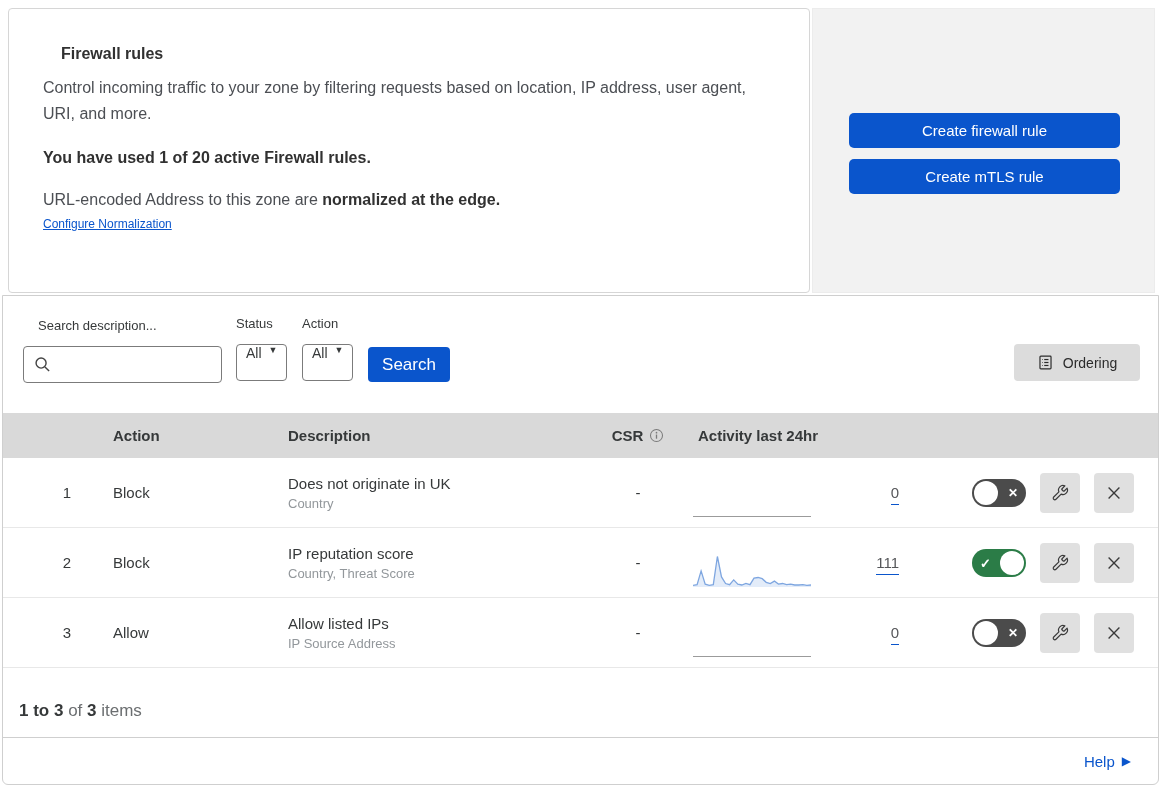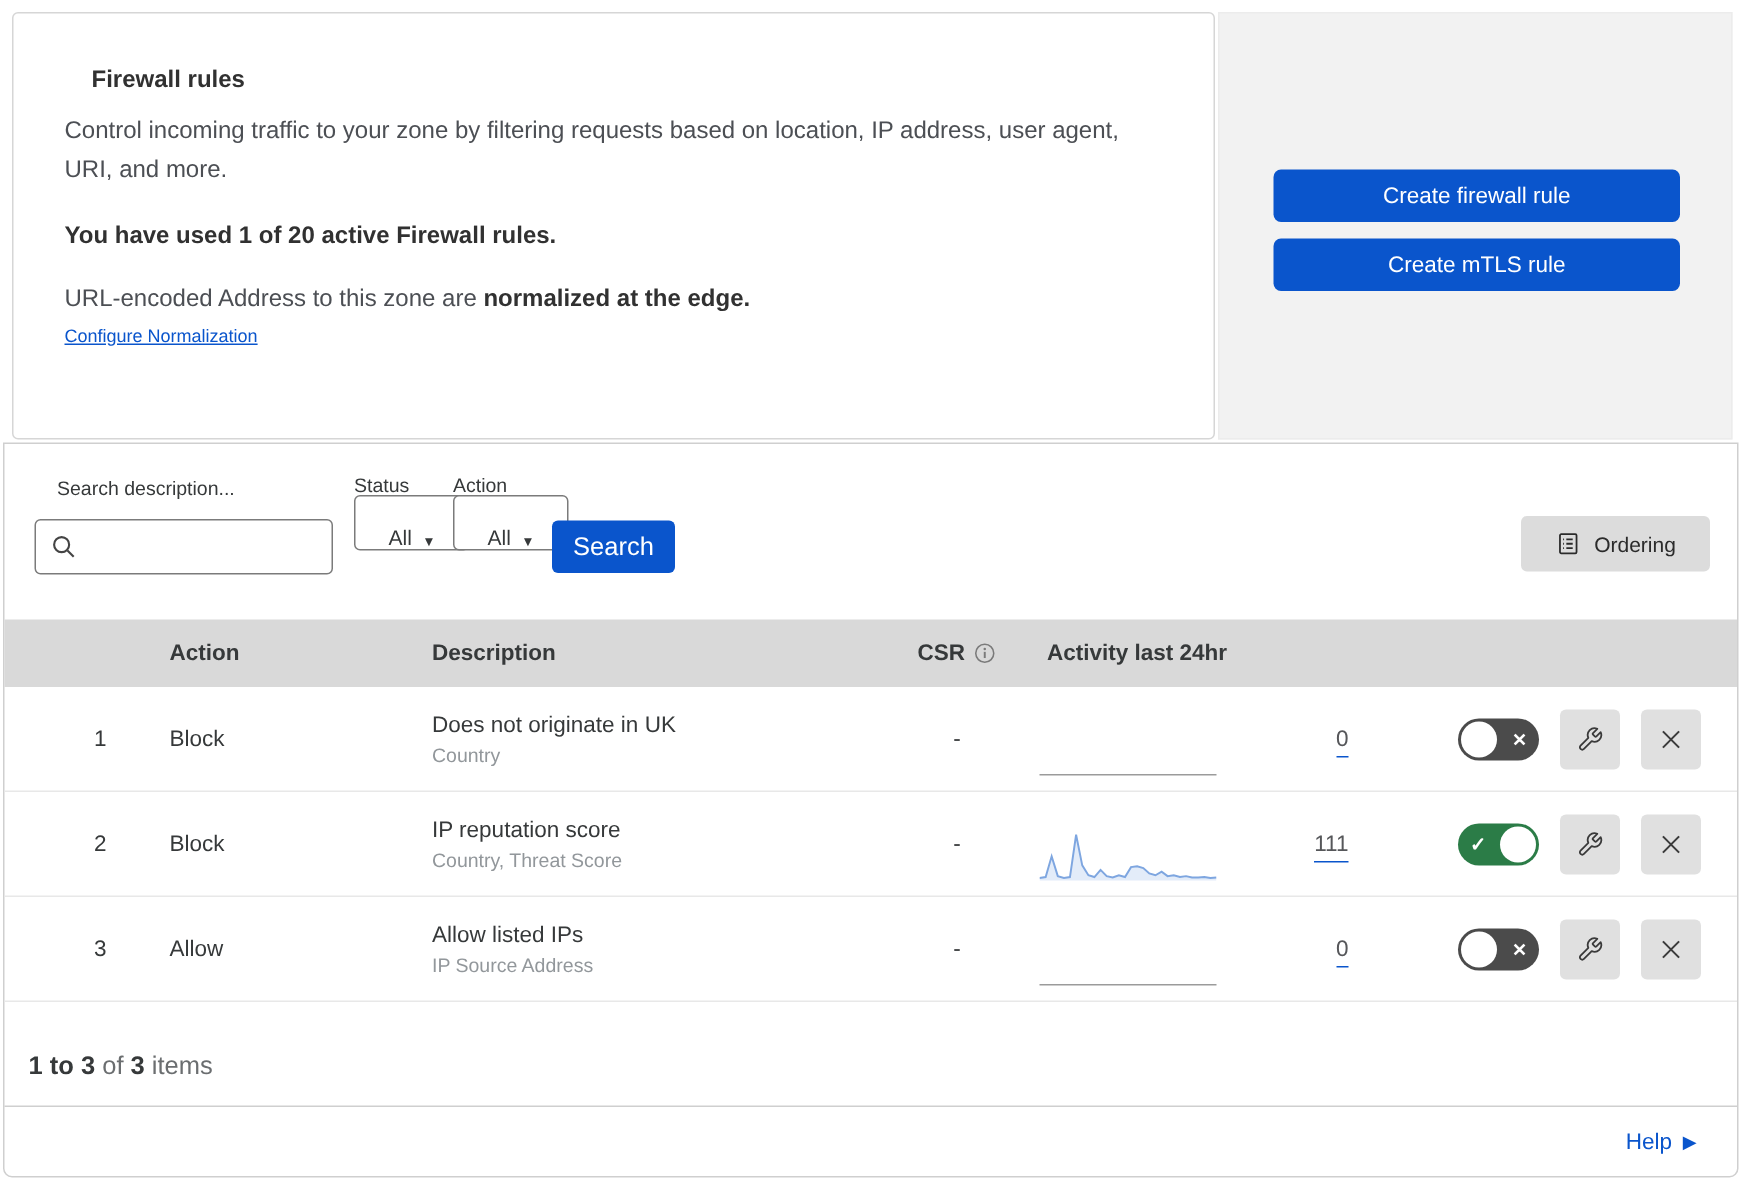--- a/index.html
+++ b/index.html
@@ -50,22 +50,22 @@
   .lbl-search{left:5px;top:22px;margin-left:30px;}
   .lbl-status{left:233px;top:20px;}
   .lbl-action{left:299px;top:20px;}
   .search-box{position:absolute;left:20px;top:50px;width:199px;height:37px;}
   .search-box input{
     width:100%;height:100%;border:1px solid #7b7b7b;border-radius:4px;
     padding:0 8px 0 36px;font-size:14px;font-family:inherit;outline:none;
   }
   .search-box .mag{position:absolute;left:11px;top:10px;}
   .selectbox{
-    position:absolute;top:34px;height:37px;border:1px solid #7b7b7b;border-radius:4px;
-    display:inline-flex;align-items:flex-end;gap:7px;padding:0 22px;font-size:14px;
+    position:absolute;top:48px;height:37px;border:1px solid #7b7b7b;border-radius:4px;
+    display:inline-flex;align-items:flex-start;gap:7px;padding:0 9px;font-size:14px;
     background:#fff;cursor:pointer;
   }
   .sel-status{left:233px;}
   .sel-action{left:299px;}
   .caret{font-size:9px;color:#36393a;}
   .search-btn{
     position:absolute;left:365px;top:51px;width:82px;height:35px;
     background:var(--accent);color:#fff;border:none;border-radius:4px;
     font-size:17px;font-family:inherit;cursor:pointer;
   }

